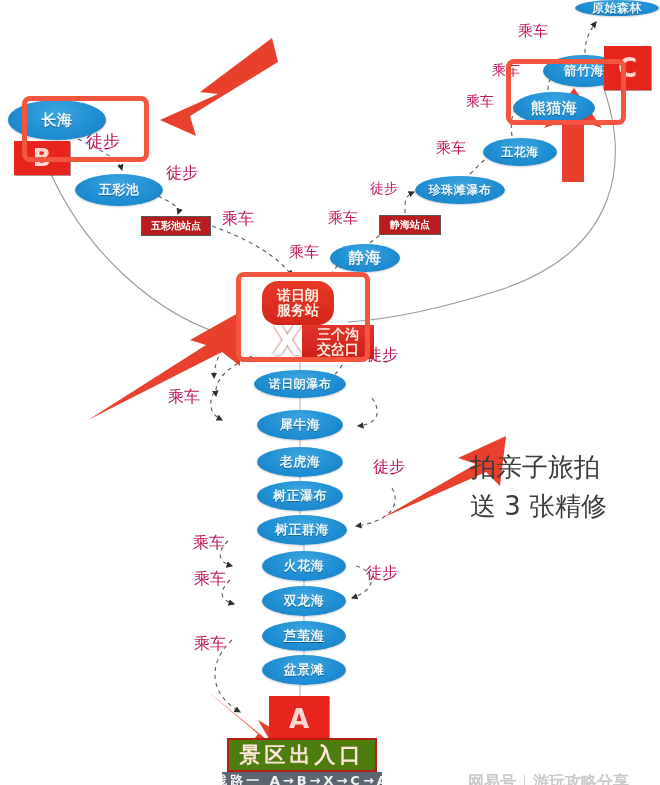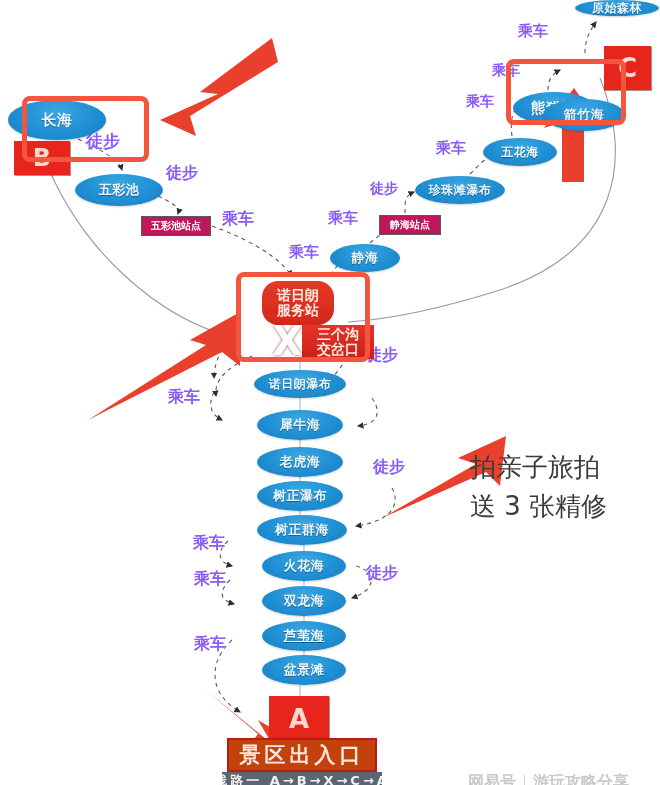--- a/index.html
+++ b/index.html
@@ -26,33 +26,33 @@
     text-shadow:0 1px 1px rgba(0,0,0,.35);
     box-shadow:0 1px 2px rgba(0,0,0,.18);
     white-space:nowrap;
     z-index:6;
   }
 
   
   .station{
     position:absolute;
     display:flex;align-items:center;justify-content:center;
-    background:#be185d;
+    background:#b91c1c;
     color:#fff;
     font-weight:bold;
     border:1px solid #5a5a5a;
     white-space:nowrap;
     z-index:6;
   }
 
   
   .mode{
     position:absolute;
-    color:#8b5cf6;
-    font-weight:bold;
+    color:#be185d;
+    font-weight:normal;
     white-space:nowrap;
     z-index:5;
     text-shadow:0 0 2px #fff, 0 0 2px #fff;
   }
 
   
   .marker{
     position:absolute;
     display:flex;align-items:center;justify-content:center;
     background:#e8251c;
@@ -83,21 +83,21 @@
     color:#ffffff;
     font-weight:bold;
     text-shadow:0 0 3px rgba(150,0,0,.8);
     pointer-events:none;
   }
 
   
   .banner{
     position:absolute;
     display:flex;align-items:center;justify-content:center;
-    background:#c2410c;
+    background:#4d7c0f;
     color:#ffe6dd;
     font-weight:bold;
     letter-spacing:4px;
     border:2px solid #b81c12;
     z-index:7;
     white-space:nowrap;
   }
   .routebar{
     position:absolute;
     display:flex;align-items:center;justify-content:center;
@@ -240,25 +240,25 @@
 
       <g>
         <polygon points="206,690 272,744 258,720 292,740 244,752 258,734"></polygon>
       </g>
     </g>
   </svg>
 
   <div id="nodes-host">
       <div class="node" style="left: 8px; top: 100px; width: 98px; height: 40px; font-size: 15px;">长海</div>
       <div class="node" style="left: 75px; top: 174px; width: 88px; height: 32px; font-size: 13px;">五彩池</div>
-      <div class="node" style="left: 330px; top: 244px; width: 70px; height: 28px; font-size: 13px;">静海</div>
+      <div class="node" style="left: 330px; top: 244px; width: 70px; height: 28px; font-size: 16px;">静海</div>
       <div class="node" style="left: 415px; top: 176px; width: 90px; height: 28px; font-size: 12px;">珍珠滩瀑布</div>
       <div class="node" style="left: 483px; top: 138px; width: 74px; height: 28px; font-size: 12px; text-align: right;">五花海</div>
       <div class="node" style="left: 513px; top: 92px; width: 82px; height: 32px; font-size: 15px;">熊猫海</div>
-      <div class="node" style="left: 543px; top: 55px; width: 82px; height: 32px; font-size: 13px; margin-top: 44px;">箭竹海</div>
+      <div class="node" style="left: 543px; top: 55px; width: 82px; height: 32px; font-size: 13px;">箭竹海</div>
       <div class="node" style="left: 575px; top: 0px; width: 84px; height: 16px; font-size: 12px; text-align: center;">原始森林</div>
       <div class="node" style="left: 254px; top: 370px; width: 92px; height: 28px; font-size: 12px;">诺日朗瀑布</div>
       <div class="node" style="left: 257px; top: 410px; width: 86px; height: 30px; font-size: 13px;">犀牛海</div>
       <div class="node" style="left: 257px; top: 447px; width: 86px; height: 30px; font-size: 13px;">老虎海</div>
       <div class="node" style="left: 257px; top: 481px; width: 86px; height: 30px; font-size: 13px;">树正瀑布</div>
       <div class="node" style="left: 257px; top: 515px; width: 90px; height: 30px; font-size: 13px;">树正群海</div>
       <div class="node" style="left: 262px; top: 551px; width: 84px; height: 30px; font-size: 13px;">火花海</div>
       <div class="node" style="left: 262px; top: 586px; width: 84px; height: 30px; font-size: 13px;">双龙海</div>
       <div class="node" style="left: 262px; top: 621px; width: 84px; height: 30px; font-size: 13px; text-decoration: underline;">芦苇海</div>
       <div class="node" style="left: 262px; top: 655px; width: 84px; height: 30px; font-size: 13px;">盆景滩</div>

